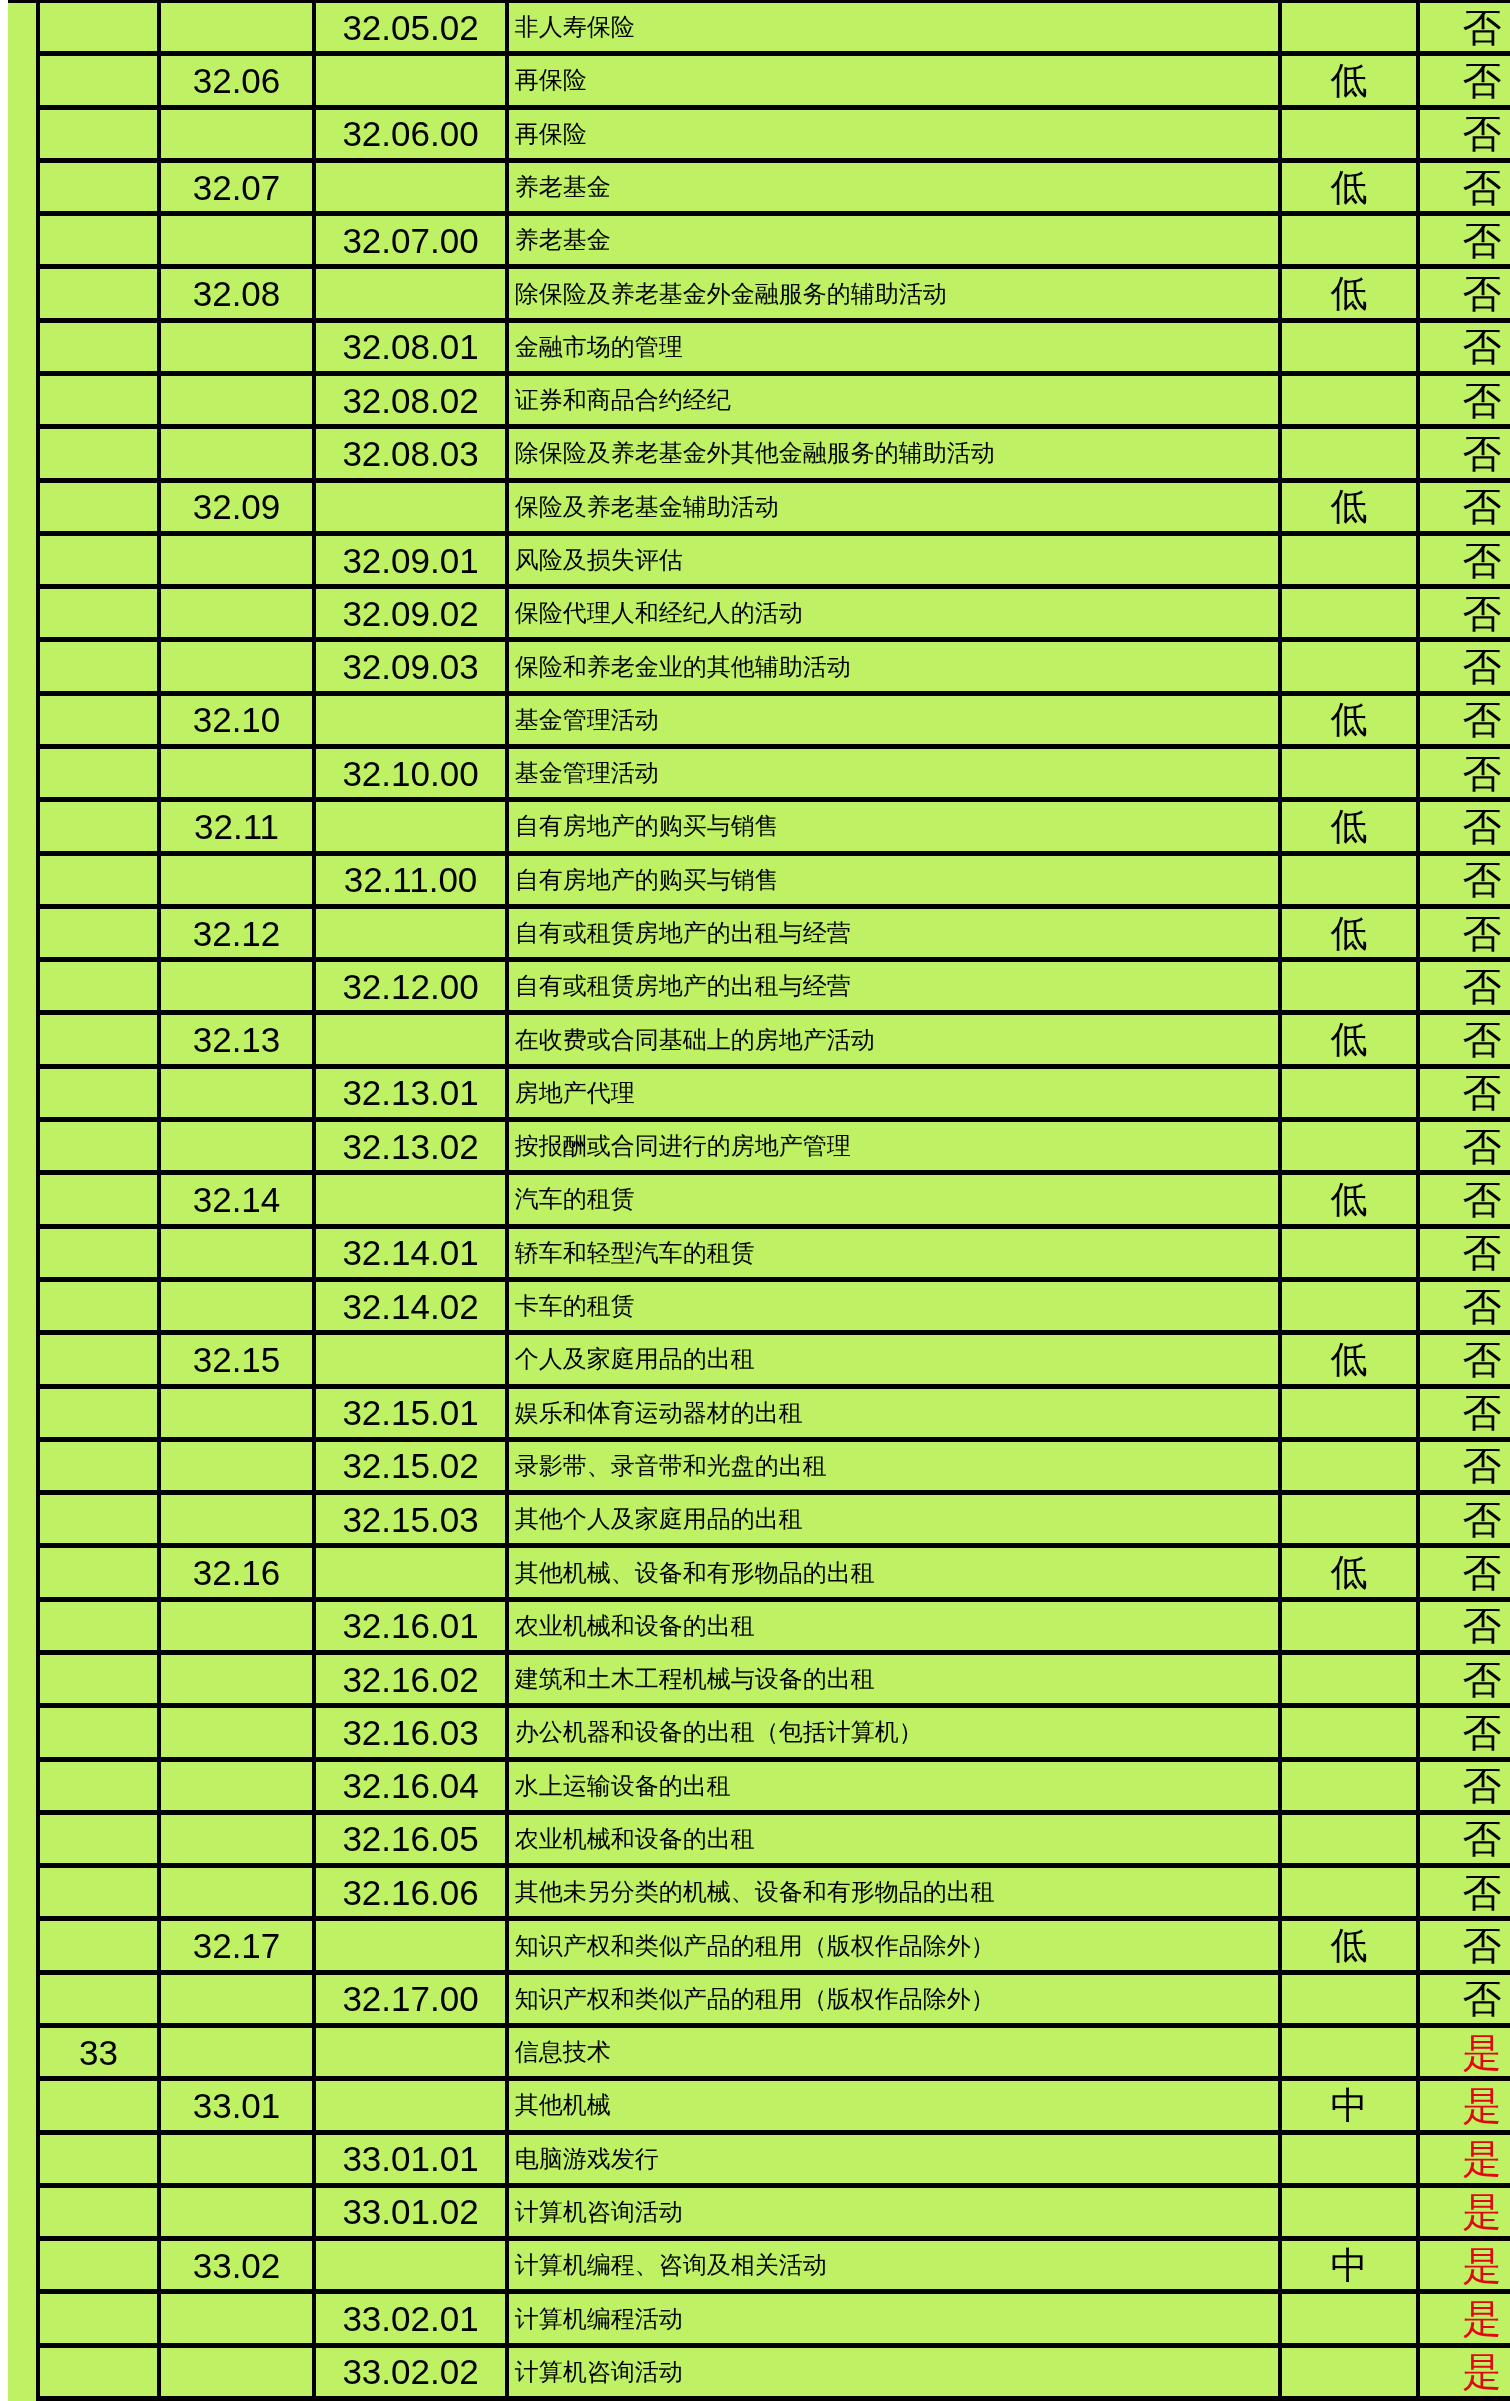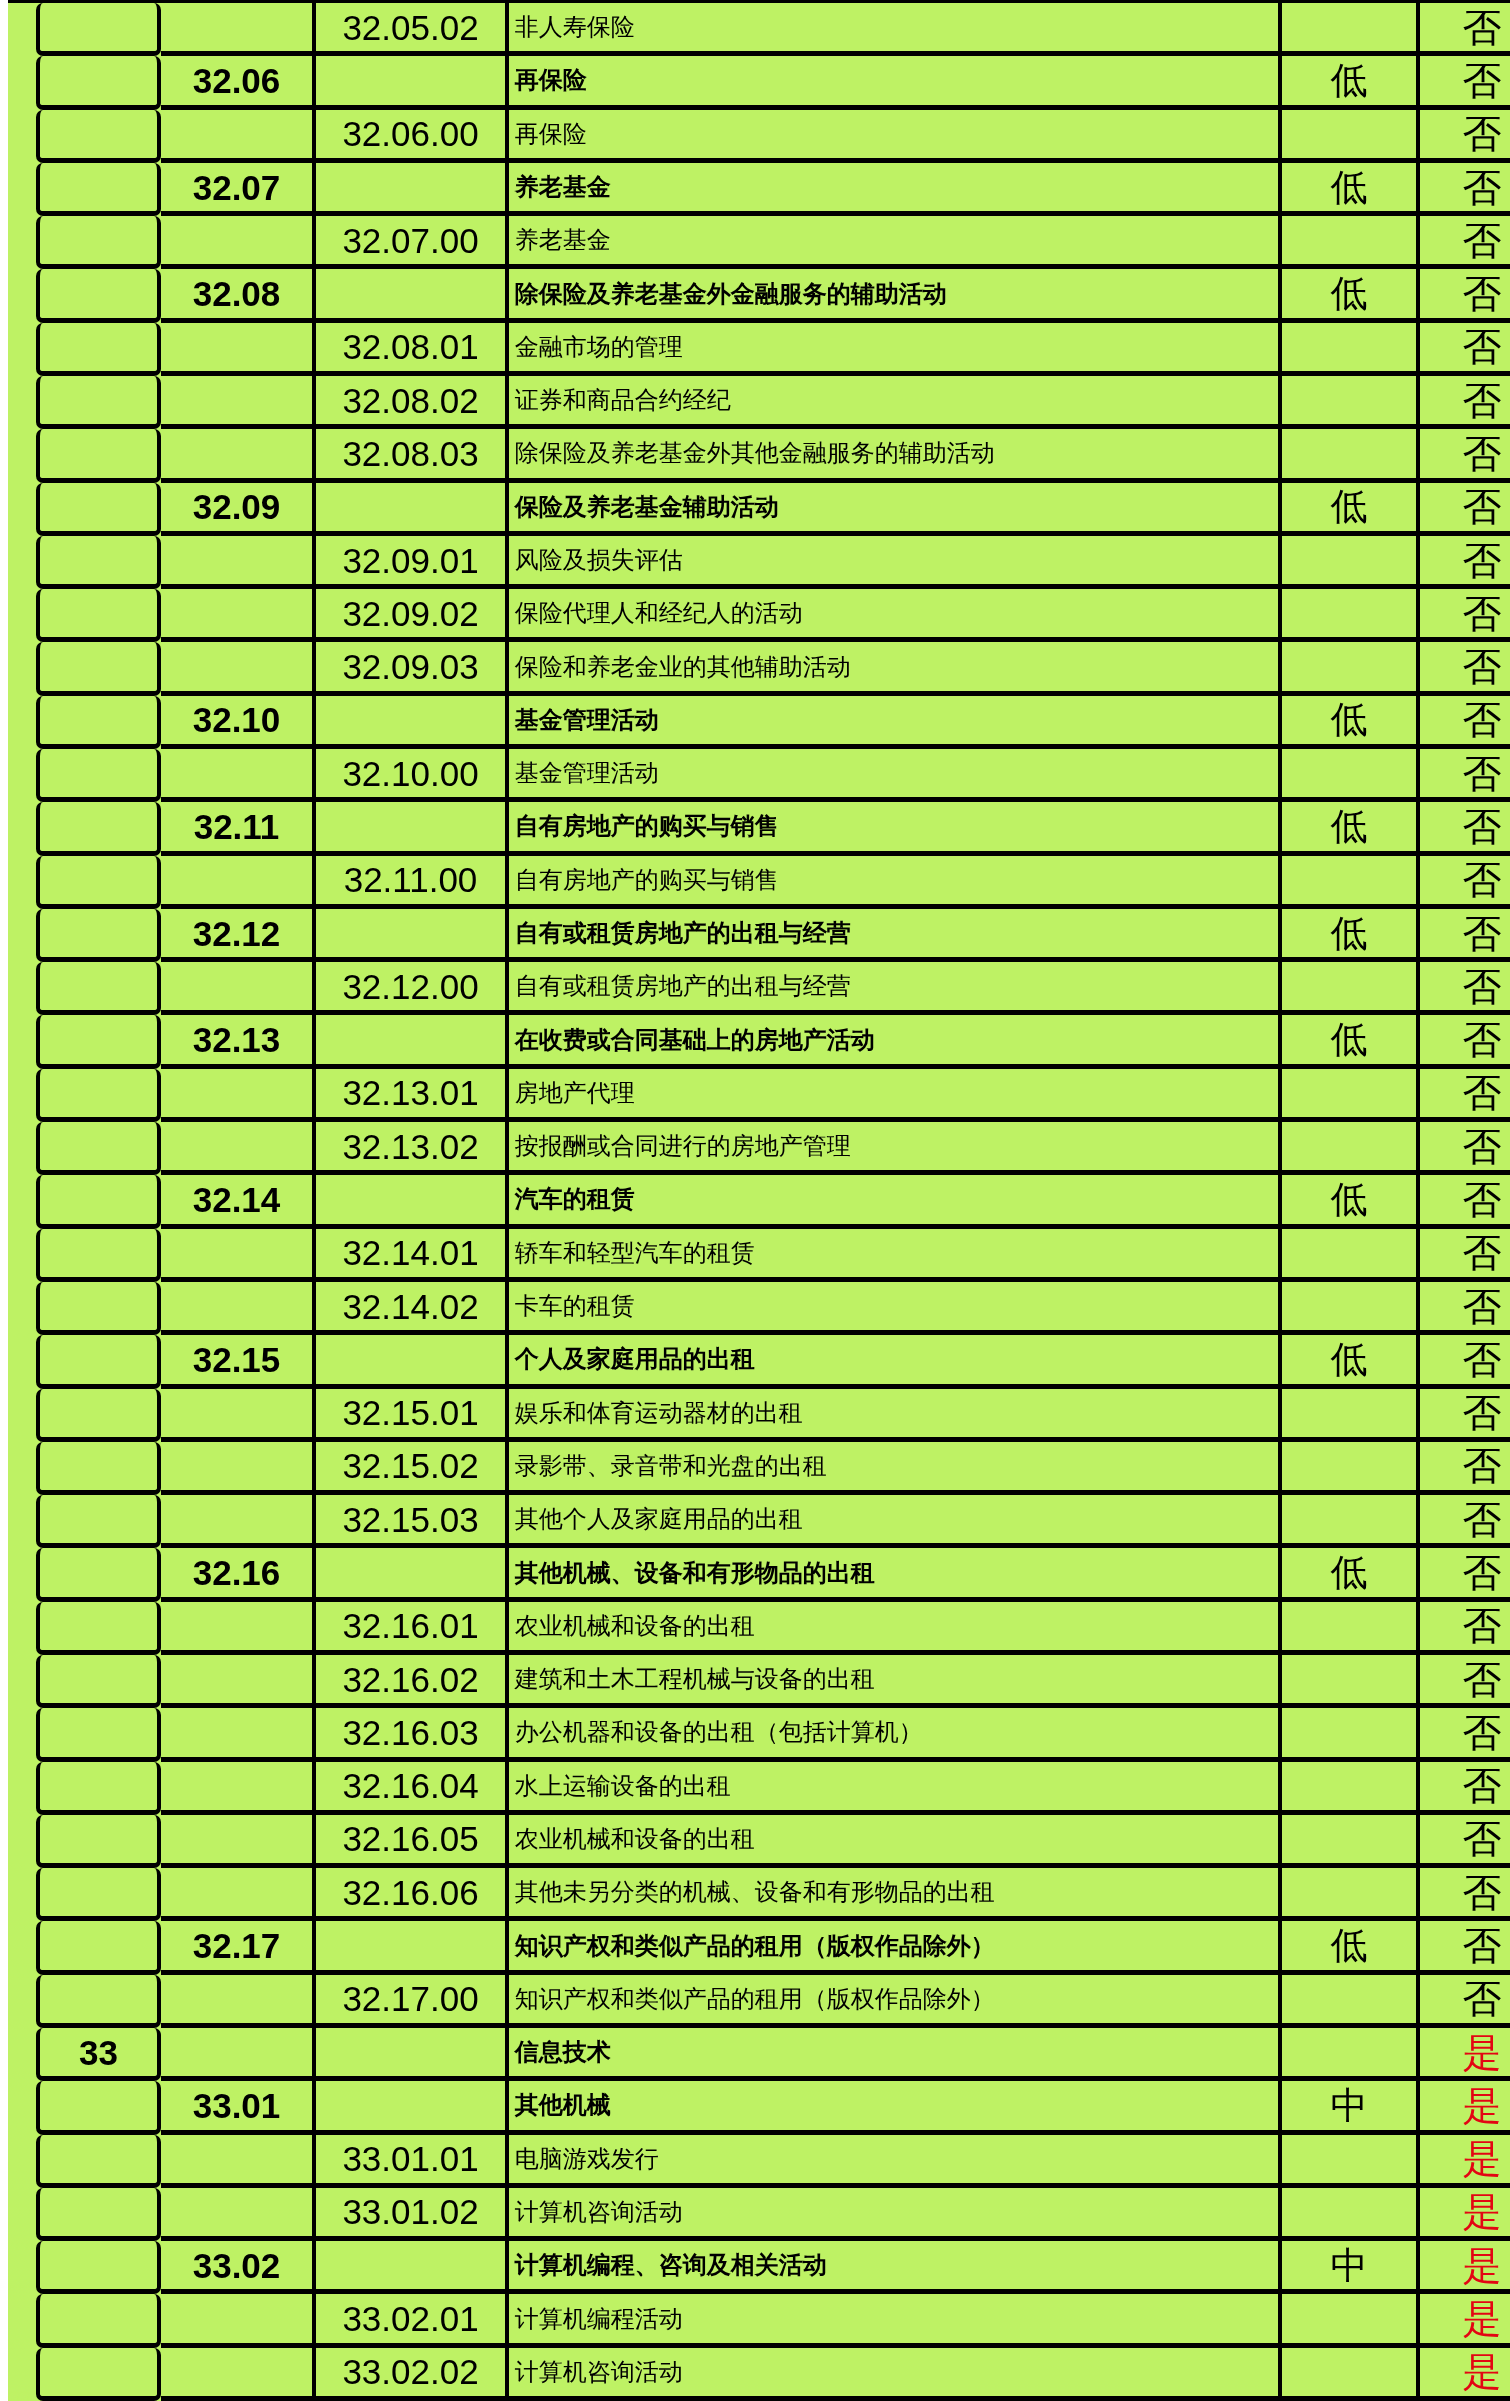--- a/index.html
+++ b/index.html
@@ -19,26 +19,26 @@
   }
   .row{display:contents;}
   .cell{
     box-sizing:border-box;
     border-right:4.2px solid #000;
     border-bottom:5px solid #000;
     display:flex;align-items:center;justify-content:center;
     overflow:hidden;white-space:nowrap;
     line-height:1;color:#000;
   }
-  .c1{border-left:4.2px solid #000;border-radius:7px;}
+  .c1{border-left:4.2px solid #000;}
   .code{font-family:"Liberation Sans","DejaVu Sans",sans-serif;font-size:35px;}
   .desc{justify-content:flex-start;padding-left:5.8px;font-size:24px;}
   .risk{font-size:37px;}
   .flag{font-size:39px;}
-  .b{font-weight:bold;}
+  .b{font-weight:normal;}
   .yes{color:#e30613;}
 </style>
 </head>
 <body>
 
 <div id="tbl">
     <div class="row"><div class="cell c1 code"></div><div class="cell c2 code"></div><div class="cell c3 code">32.05.02</div><div class="cell c4 desc">非人寿保险</div><div class="cell c5 risk"></div><div class="cell c6 flag">否</div></div>
     <div class="row"><div class="cell c1 code b"></div><div class="cell c2 code b">32.06</div><div class="cell c3 code"></div><div class="cell c4 desc b">再保险</div><div class="cell c5 risk">低</div><div class="cell c6 flag">否</div></div>
     <div class="row"><div class="cell c1 code"></div><div class="cell c2 code"></div><div class="cell c3 code">32.06.00</div><div class="cell c4 desc">再保险</div><div class="cell c5 risk"></div><div class="cell c6 flag">否</div></div>
     <div class="row"><div class="cell c1 code b"></div><div class="cell c2 code b">32.07</div><div class="cell c3 code"></div><div class="cell c4 desc b">养老基金</div><div class="cell c5 risk">低</div><div class="cell c6 flag">否</div></div>

